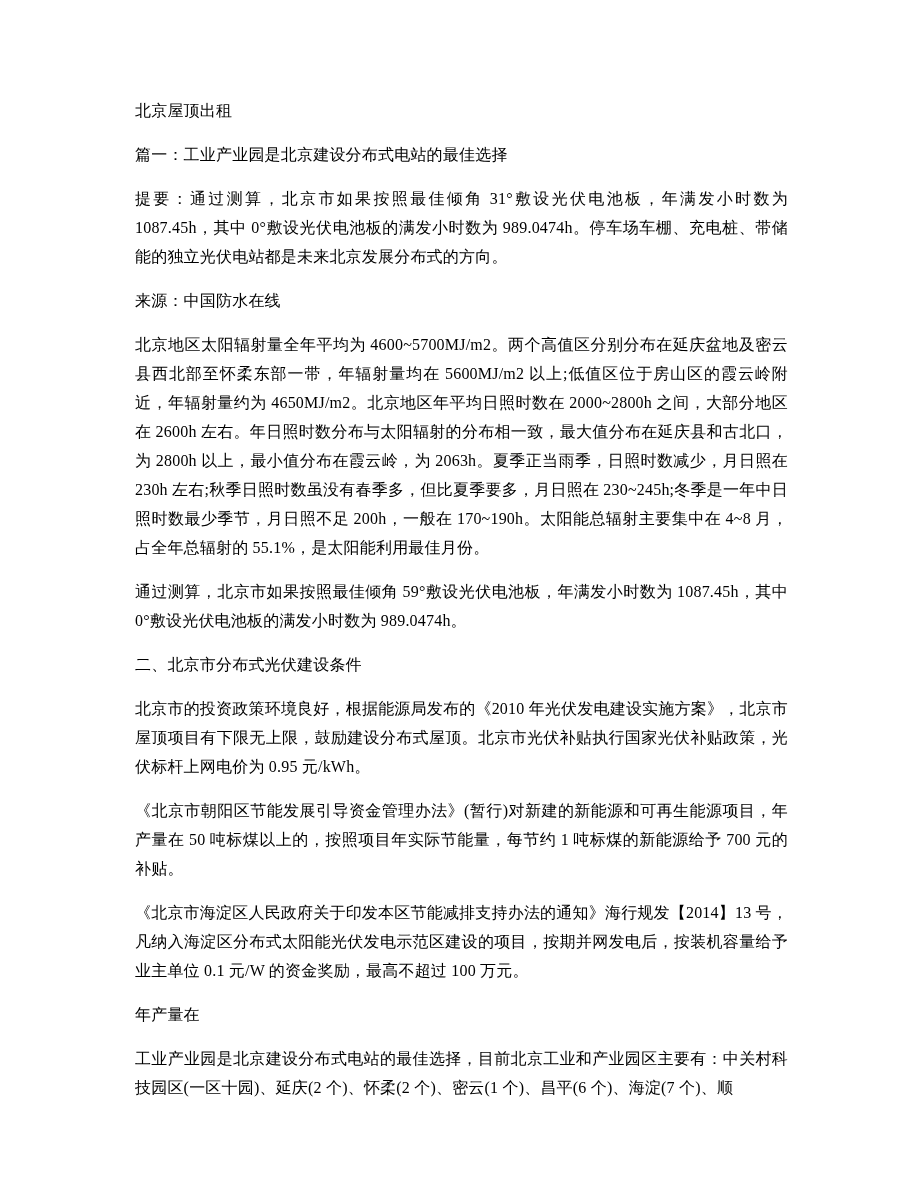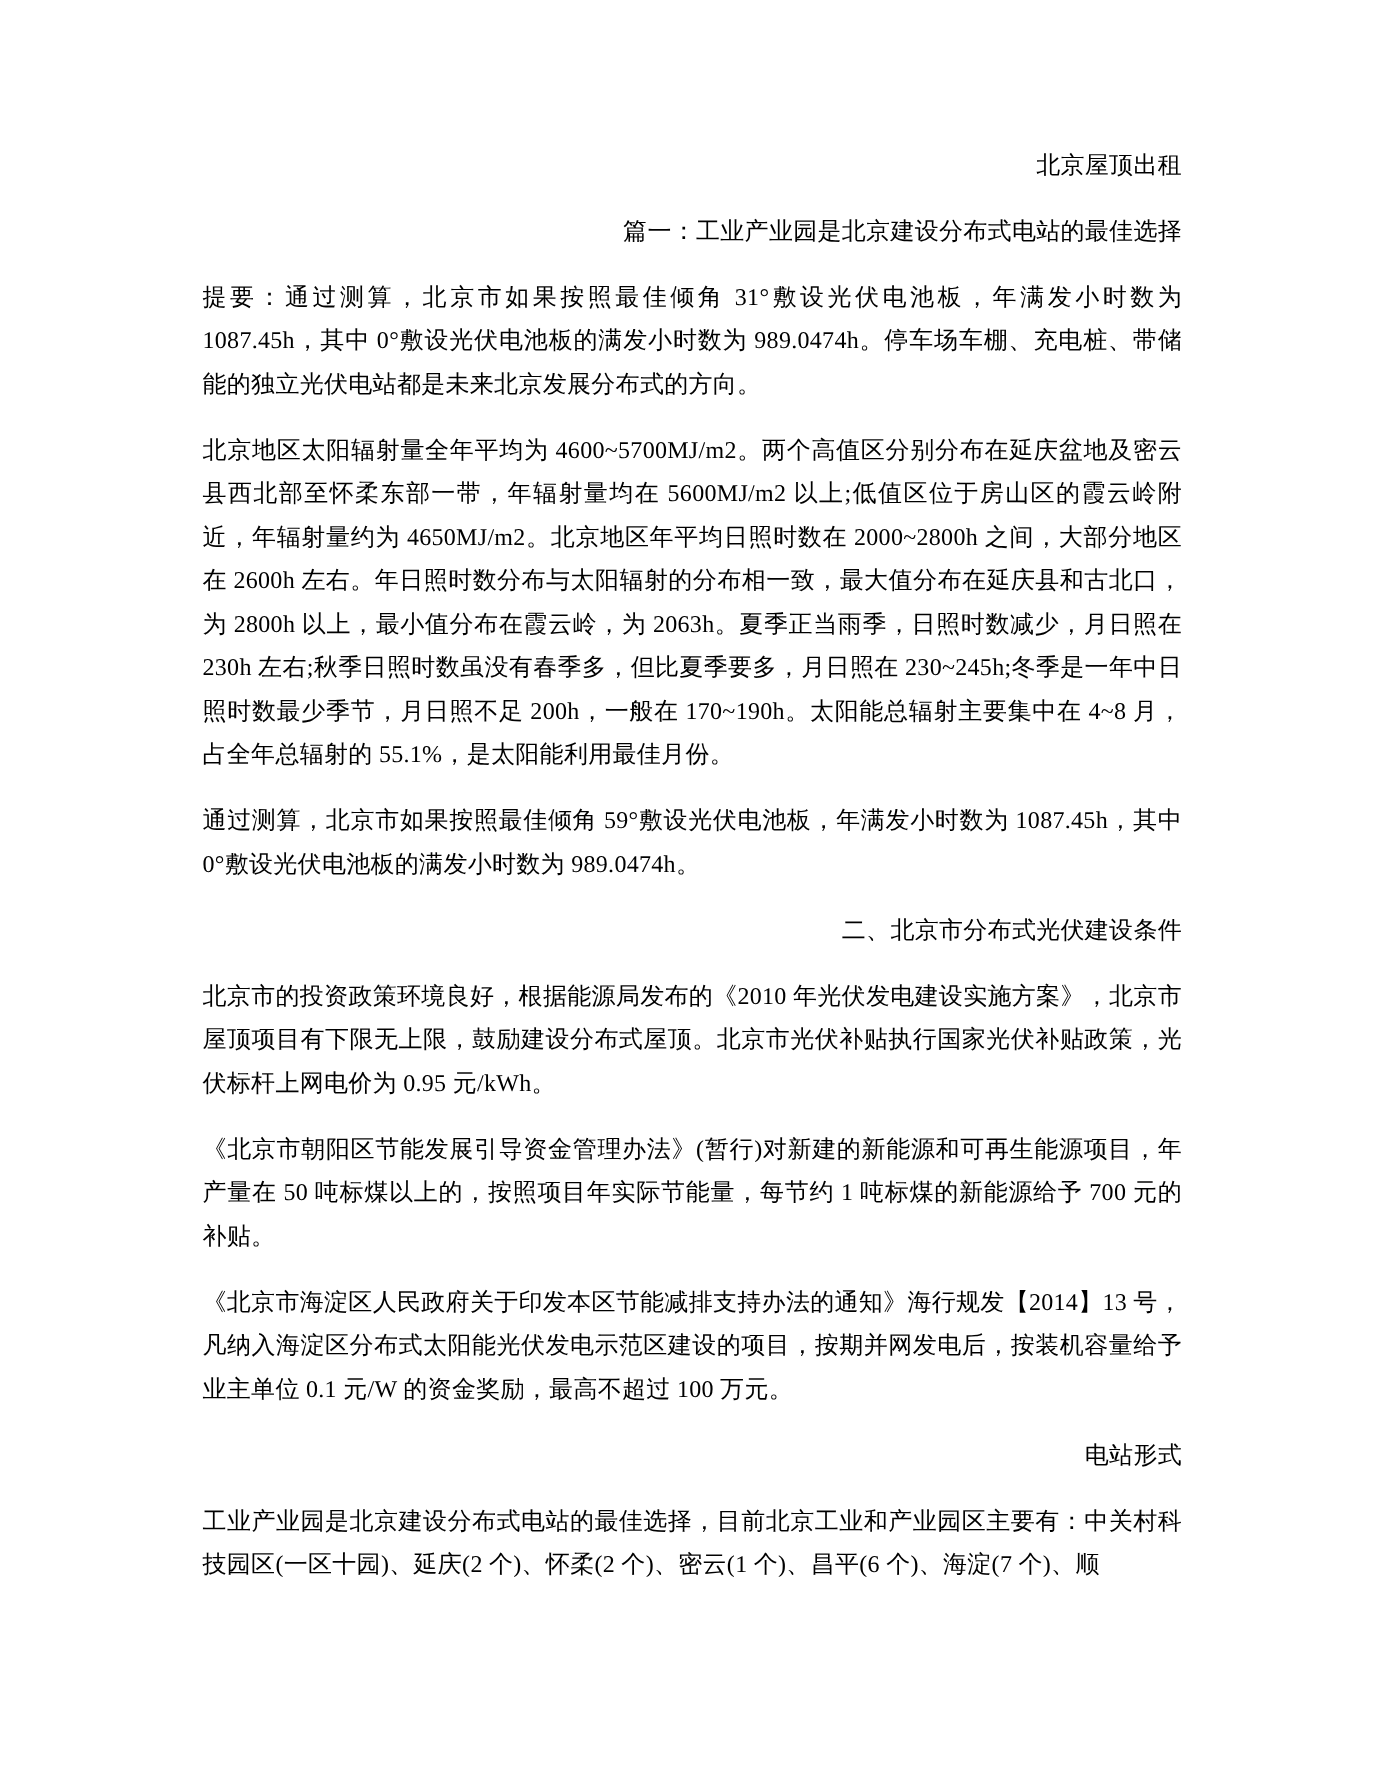--- a/index.html
+++ b/index.html
@@ -25,32 +25,33 @@
   .doc-page p {
     margin: 0 0 15px 0;
     font-size: 16px;
     line-height: 29px;
     text-align: justify;
     text-justify: inter-ideograph;
     word-break: break-word;
     letter-spacing: 0.2px;
   }
   .doc-page p.heading {
-    text-align: right;
+    text-align: left;
     font-family: Liberation Serif, serif;
   }
 </style>
 </head>
 <body>
 
 <div class="doc-page">
   <p class="heading">北京屋顶出租</p>
   <p class="heading">篇一：工业产业园是北京建设分布式电站的最佳选择</p>
   <p class="body">提要：通过测算，北京市如果按照最佳倾角 31°敷设光伏电池板，年满发小时数为 1087.45h，其中 0°敷设光伏电池板的满发小时数为 989.0474h。停车场车棚、充电桩、带储能的独立光伏电站都是未来北京发展分布式的方向。</p>
+  <p class="body">来源：中国防水在线</p>
   <p class="body">北京地区太阳辐射量全年平均为 4600~5700MJ/m2。两个高值区分别分布在延庆盆地及密云县西北部至怀柔东部一带，年辐射量均在 5600MJ/m2 以上;低值区位于房山区的霞云岭附近，年辐射量约为 4650MJ/m2。北京地区年平均日照时数在 2000~2800h 之间，大部分地区在 2600h 左右。年日照时数分布与太阳辐射的分布相一致，最大值分布在延庆县和古北口，为 2800h 以上，最小值分布在霞云岭，为 2063h。夏季正当雨季，日照时数减少，月日照在 230h 左右;秋季日照时数虽没有春季多，但比夏季要多，月日照在 230~245h;冬季是一年中日照时数最少季节，月日照不足 200h，一般在 170~190h。太阳能总辐射主要集中在 4~8 月，占全年总辐射的 55.1%，是太阳能利用最佳月份。</p>
   <p class="body">通过测算，北京市如果按照最佳倾角 59°敷设光伏电池板，年满发小时数为 1087.45h，其中 0°敷设光伏电池板的满发小时数为 989.0474h。</p>
   <p class="heading">二、北京市分布式光伏建设条件</p>
   <p class="body">北京市的投资政策环境良好，根据能源局发布的《2010 年光伏发电建设实施方案》，北京市屋顶项目有下限无上限，鼓励建设分布式屋顶。北京市光伏补贴执行国家光伏补贴政策，光伏标杆上网电价为 0.95 元/kWh。</p>
   <p class="body">《北京市朝阳区节能发展引导资金管理办法》(暂行)对新建的新能源和可再生能源项目，年产量在 50 吨标煤以上的，按照项目年实际节能量，每节约 1 吨标煤的新能源给予 700 元的补贴。</p>
   <p class="body">《北京市海淀区人民政府关于印发本区节能减排支持办法的通知》海行规发【2014】13 号，凡纳入海淀区分布式太阳能光伏发电示范区建设的项目，按期并网发电后，按装机容量给予业主单位 0.1 元/W 的资金奖励，最高不超过 100 万元。</p>
-  <p class="heading">电站形式</p>
+  <p class="heading">年产量在</p>
   <p class="body">工业产业园是北京建设分布式电站的最佳选择，目前北京工业和产业园区主要有：中关村科技园区(一区十园)、延庆(2 个)、怀柔(2 个)、密云(1 个)、昌平(6 个)、海淀(7 个)、顺</p>
 </div>
 
 </body></html>

